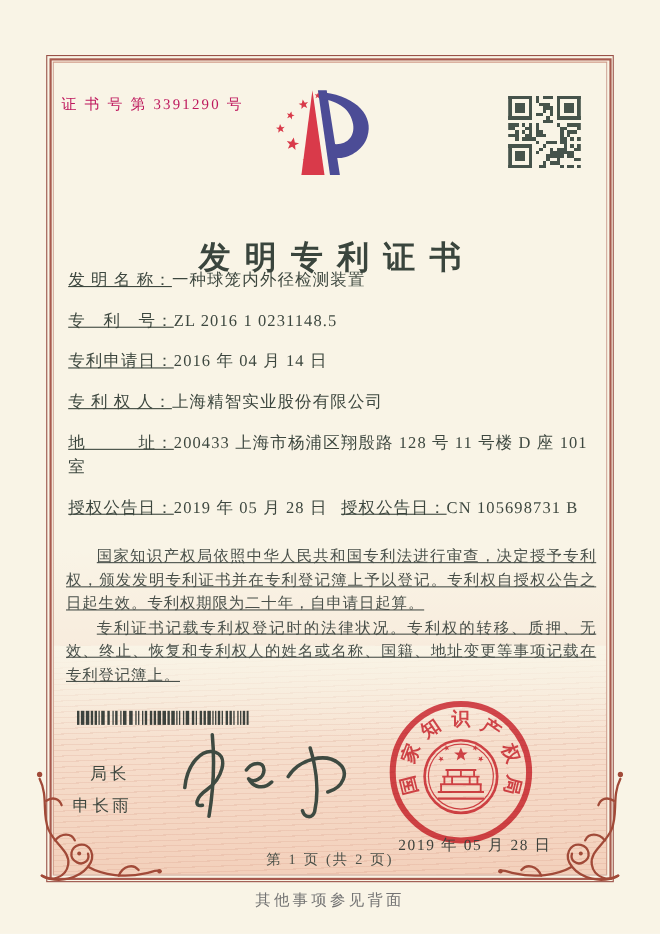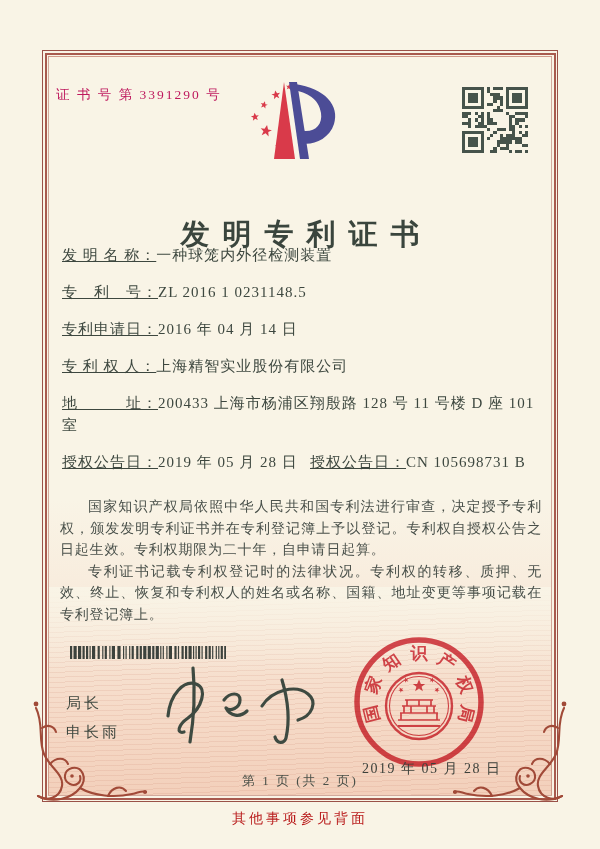--- a/index.html
+++ b/index.html
@@ -31,42 +31,42 @@
 
   
   .fields{left:62px;top:244px;width:486px;font-size:15px;line-height:22px;}
   .frow{margin-bottom:15px;position:relative;}
   .flabel{white-space:pre;letter-spacing:1px;text-decoration:underline;}
   .fvalue{letter-spacing:1px;}
   .grant-pair{position:absolute;left:248px;top:0;}
 
   
   .bodytext{left:60px;top:496px;width:482px;font-size:14px;line-height:21.5px;
-    text-align:justify;color:#49504a;letter-spacing:.8px;}
+    text-align:justify;color:#49504a;letter-spacing:.8px;text-decoration:underline;}
   .bodytext p{margin:0;text-indent:2em;}
 
   
   .barcode{left:70px;top:646px;width:156px;height:13px;}
   .barcode rect{fill:#3c423d;}
   .commish{left:66px;font-size:15px;letter-spacing:3px;color:#3e473f;}
-  .c1{top:694px;} .c2{top:723px;}
+  .c1{top:694px;margin-left:16px;} .c2{top:723px;}
   .signature{left:150px;top:656px;}
 
   .seal{left:351px;top:634px;opacity:.88;mix-blend-mode:multiply;}
   .seal text{fill:#d2333f;font-size:17px;font-weight:bold;font-family:"Liberation Serif","DejaVu Serif",serif;}
   .seal-date{left:362px;top:760px;font-size:14px;letter-spacing:1.5px;color:#3c413b;z-index:6;}
 
   .orn{z-index:5;}
   .orn-l{left:28px;top:694px;}
   .orn-r{left:452px;top:694px;transform:scaleX(-1);}
 
   .page-info{left:0;top:772px;width:600px;text-align:center;font-size:13px;
     letter-spacing:2px;color:#4a5048;z-index:4;}
   .back-note{left:0;top:810px;width:600px;text-align:center;font-size:14px;
-    letter-spacing:3px;color:#b91c1c;}
+    letter-spacing:3px;color:#737373;}
 </style>
 </head>
 <body>
 
 <svg width="0" height="0" style="position:absolute" aria-hidden="true">
   <defs>
     <path id="star" d="M0,-1 L0.294,-0.309 L0.951,-0.309 L0.405,0.118 L0.588,0.809 L0,0.4 L-0.588,0.809 L-0.405,0.118 L-0.951,-0.309 L-0.294,-0.309 Z"></path>
   </defs>
 </svg>
 

